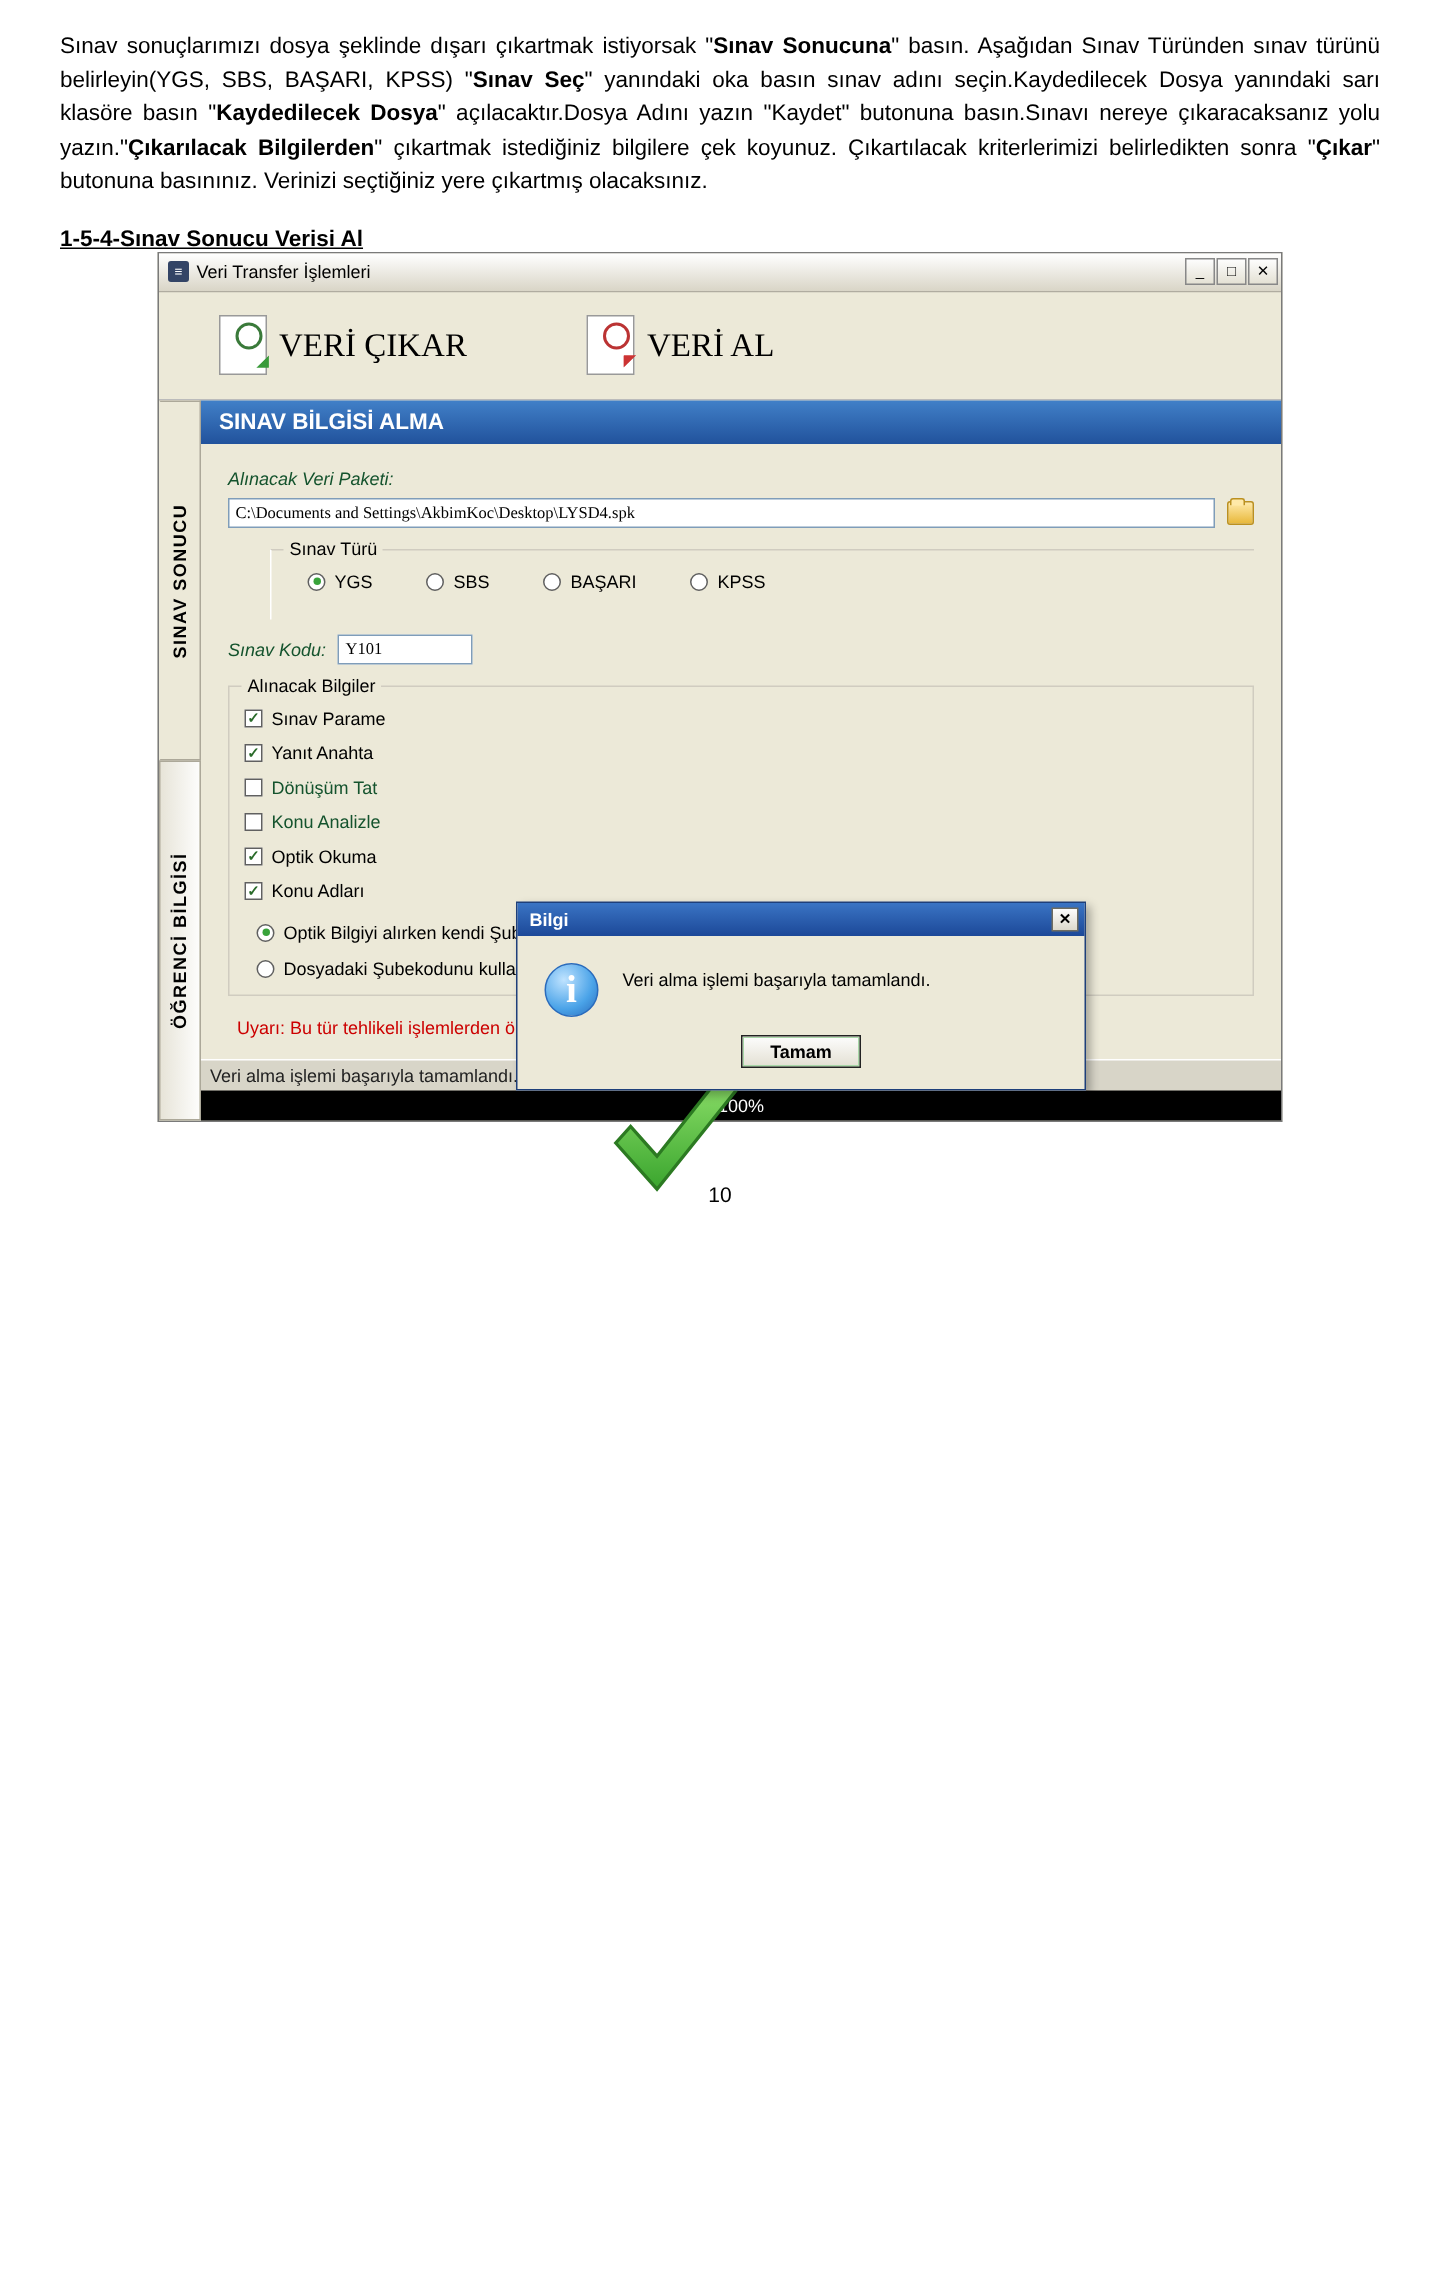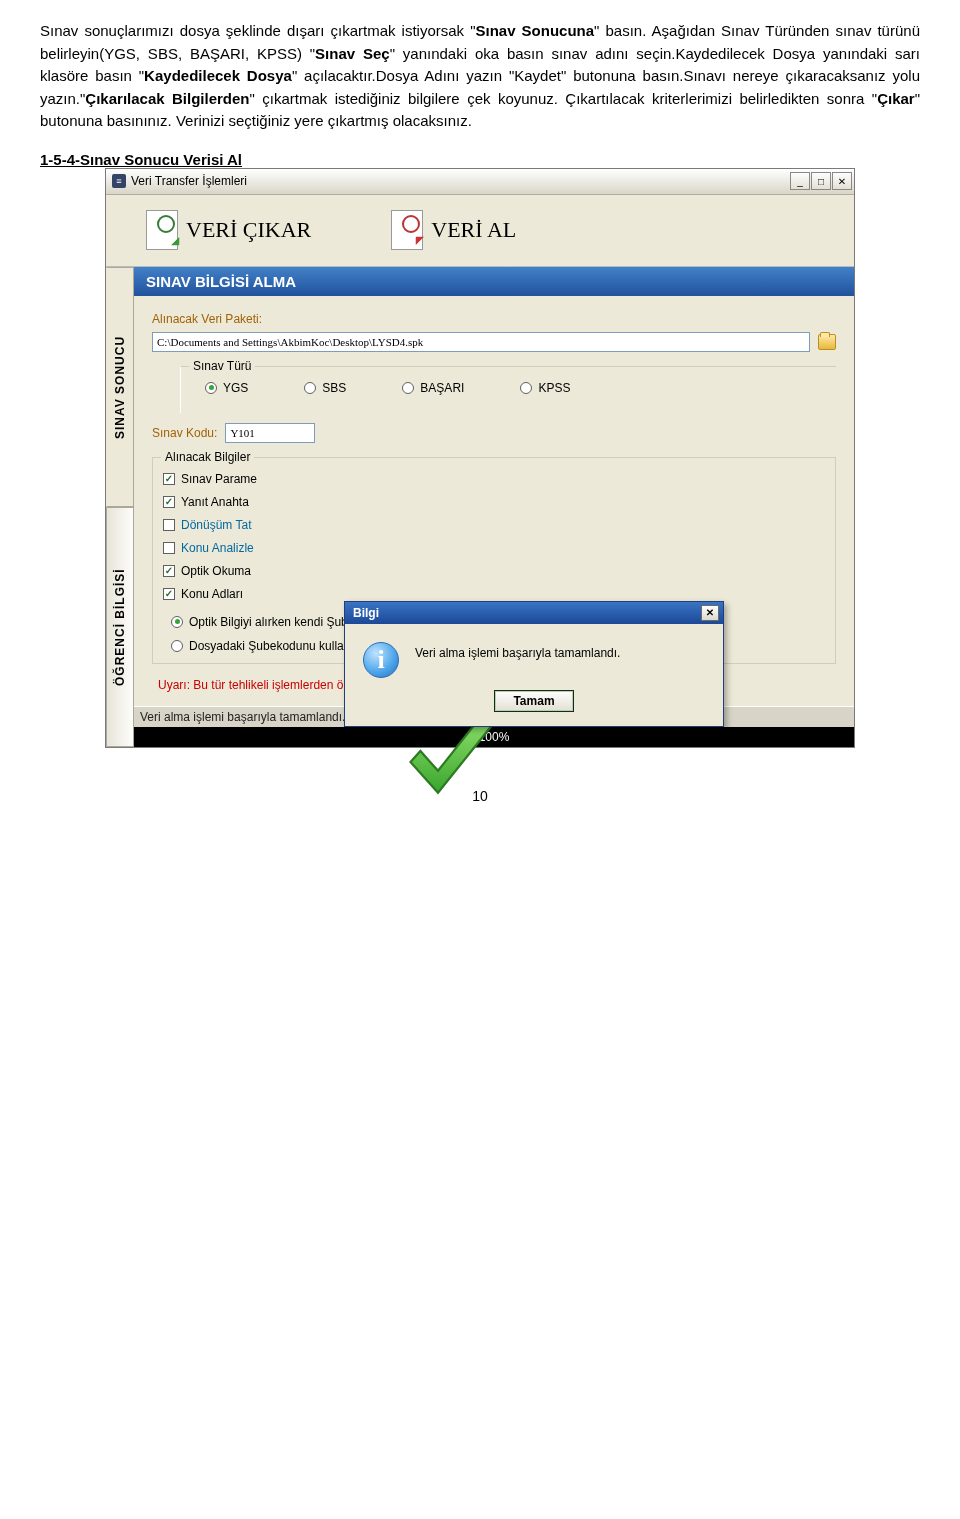--- a/index.html
+++ b/index.html
@@ -127,21 +127,21 @@
   }
   .panel-body {
     padding: 16px 18px 10px 18px;
   }
   .field-row {
     display:flex;
     align-items:center;
     gap:8px;
     margin-bottom:14px;
   }
-  .field-label { font-size:12px; color:#a16207; min-width:120px; }
+  .field-label { font-size:12px; color:#14532d; min-width:120px;font-style:italic; }
   .text-input {
     flex:1;
     height:20px;
     border:1px solid #7f9db9;
     background:#fff;
     padding:2px 4px;
     font-size:11px;
     font-family: Tahoma;
   }
   .text-input.small { width:90px; flex:none;}
@@ -162,32 +162,32 @@
   }
   .group-title {
     position:absolute;
     top:-8px;left:8px;
     background:#ece9d8;
     padding:0 4px;
     font-size:12px;
   }
   .radio-row {
     display:flex;
-    gap:56px;
+    gap:36px;
     padding:4px 8px;
   }
   .radio-item, .check-item {
     display:flex;align-items:center;gap:6px;font-size:12px;
   }
   .radio { width:12px;height:12px;border:1px solid #606060;border-radius:50%;background:#fff;display:flex;align-items:center;justify-content:center;}
   .radio.checked::after{content:"";width:5px;height:5px;border-radius:50%;background:#39a33b;}
   .checkbox { width:12px;height:12px;border:1px solid #606060;background:#fff;display:flex;align-items:center;justify-content:center;font-size:10px;color:#2a6b2a;font-weight:bold;}
   .checkbox.checked::after{content:"✓";}
   .check-list { display:flex;flex-direction:column;gap:9px;padding:6px 10px; }
-  .check-item.disabled { color:#0369a1; }
+  .check-item.disabled { color:#14532d; }
   .fieldset {
     border:1px solid #d0ccc0;
     margin:6px 0 10px 0;
     position:relative;
     padding-top:8px;
   }
   .fieldset-title{
     position:absolute;top:-8px;left:8px;background:#ece9d8;padding:0 4px;font-size:12px;
   }
   .radio-column { display:flex;flex-direction:column;gap:10px;padding:8px 18px 10px; }

